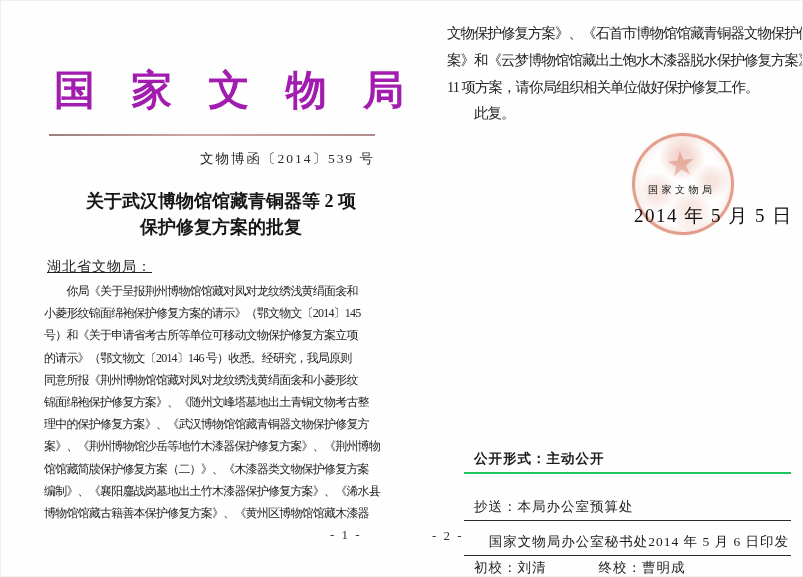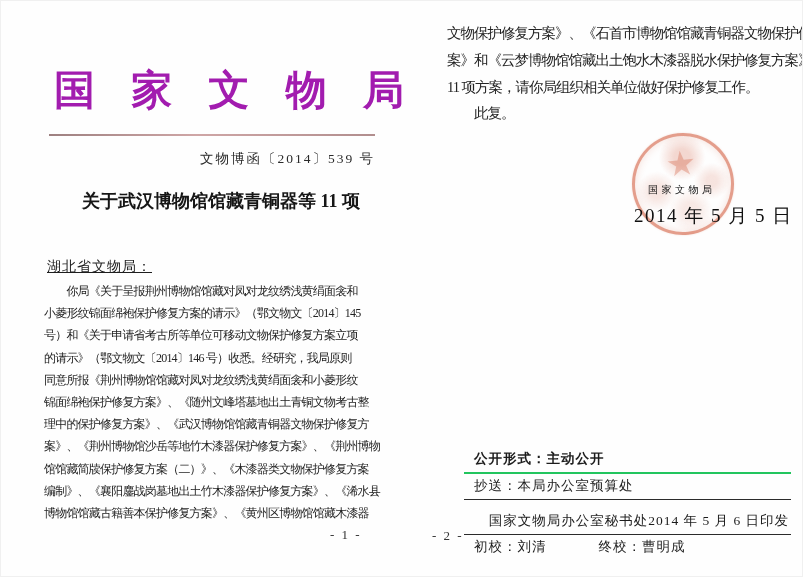--- a/index.html
+++ b/index.html
@@ -71,42 +71,43 @@
   .seal-date{
     position:absolute;top:202px;left:203px;font-size:19px;letter-spacing:1.5px;
     color:#101010;white-space:nowrap;
   }
 
   .footer-block{
     position:absolute;top:446px;left:33px;width:327px;font-size:13.5px;color:#1c1c1c;
   }
   .footer-row{padding:3px 0 4px 10px;letter-spacing:1px;white-space:nowrap;}
   .footer-row.publicity{font-weight:700;border-bottom:2px solid #22c55e;}
-  .footer-row.cc{border-bottom:1px solid #2b2b2b;}
+  .footer-row.cc{border-bottom:1px solid #2b2b2b;margin-top:21px;}
   .footer-row.issuer{display:flex;justify-content:flex-end;border-bottom:1.5px solid #2b2b2b;padding-right:2px;margin-top:9px;}
   .footer-row.proof .gap{display:inline-block;width:52px;}
   .pageno-2{
     position:absolute;top:527px;left:1px;font-size:13px;letter-spacing:2px;color:#333;
   }
 </style>
 </head>
 <body>
 
 <div class="sheet">
 
   <div class="page page-1">
 
     <div class="gov-header">国 家 文 物 局</div>
 
     <div class="red-rule"></div>
 
     <div class="doc-no">文物博函〔2014〕539 号</div>
 
     <div class="doc-title">
-      <div>关于武汉博物馆馆藏青铜器等 11 项</div>
+      <div>关于武汉博物馆馆藏青铜器等 2 项</div>
+      <div>保护修复方案的批复</div>
     </div>
 
     <div class="salutation">湖北省文物局：</div>
 
     <div class="body-1">
         <div class="line">　　你局《关于呈报荆州博物馆馆藏对凤对龙纹绣浅黄绢面衾和</div>
         <div class="line">小菱形纹锦面绵袍保护修复方案的请示》（鄂文物文〔2014〕145</div>
         <div class="line">号）和《关于申请省考古所等单位可移动文物保护修复方案立项</div>
         <div class="line">的请示》（鄂文物文〔2014〕146 号）收悉。经研究，我局原则</div>
         <div class="line">同意所报《荆州博物馆馆藏对凤对龙纹绣浅黄绢面衾和小菱形纹</div>

